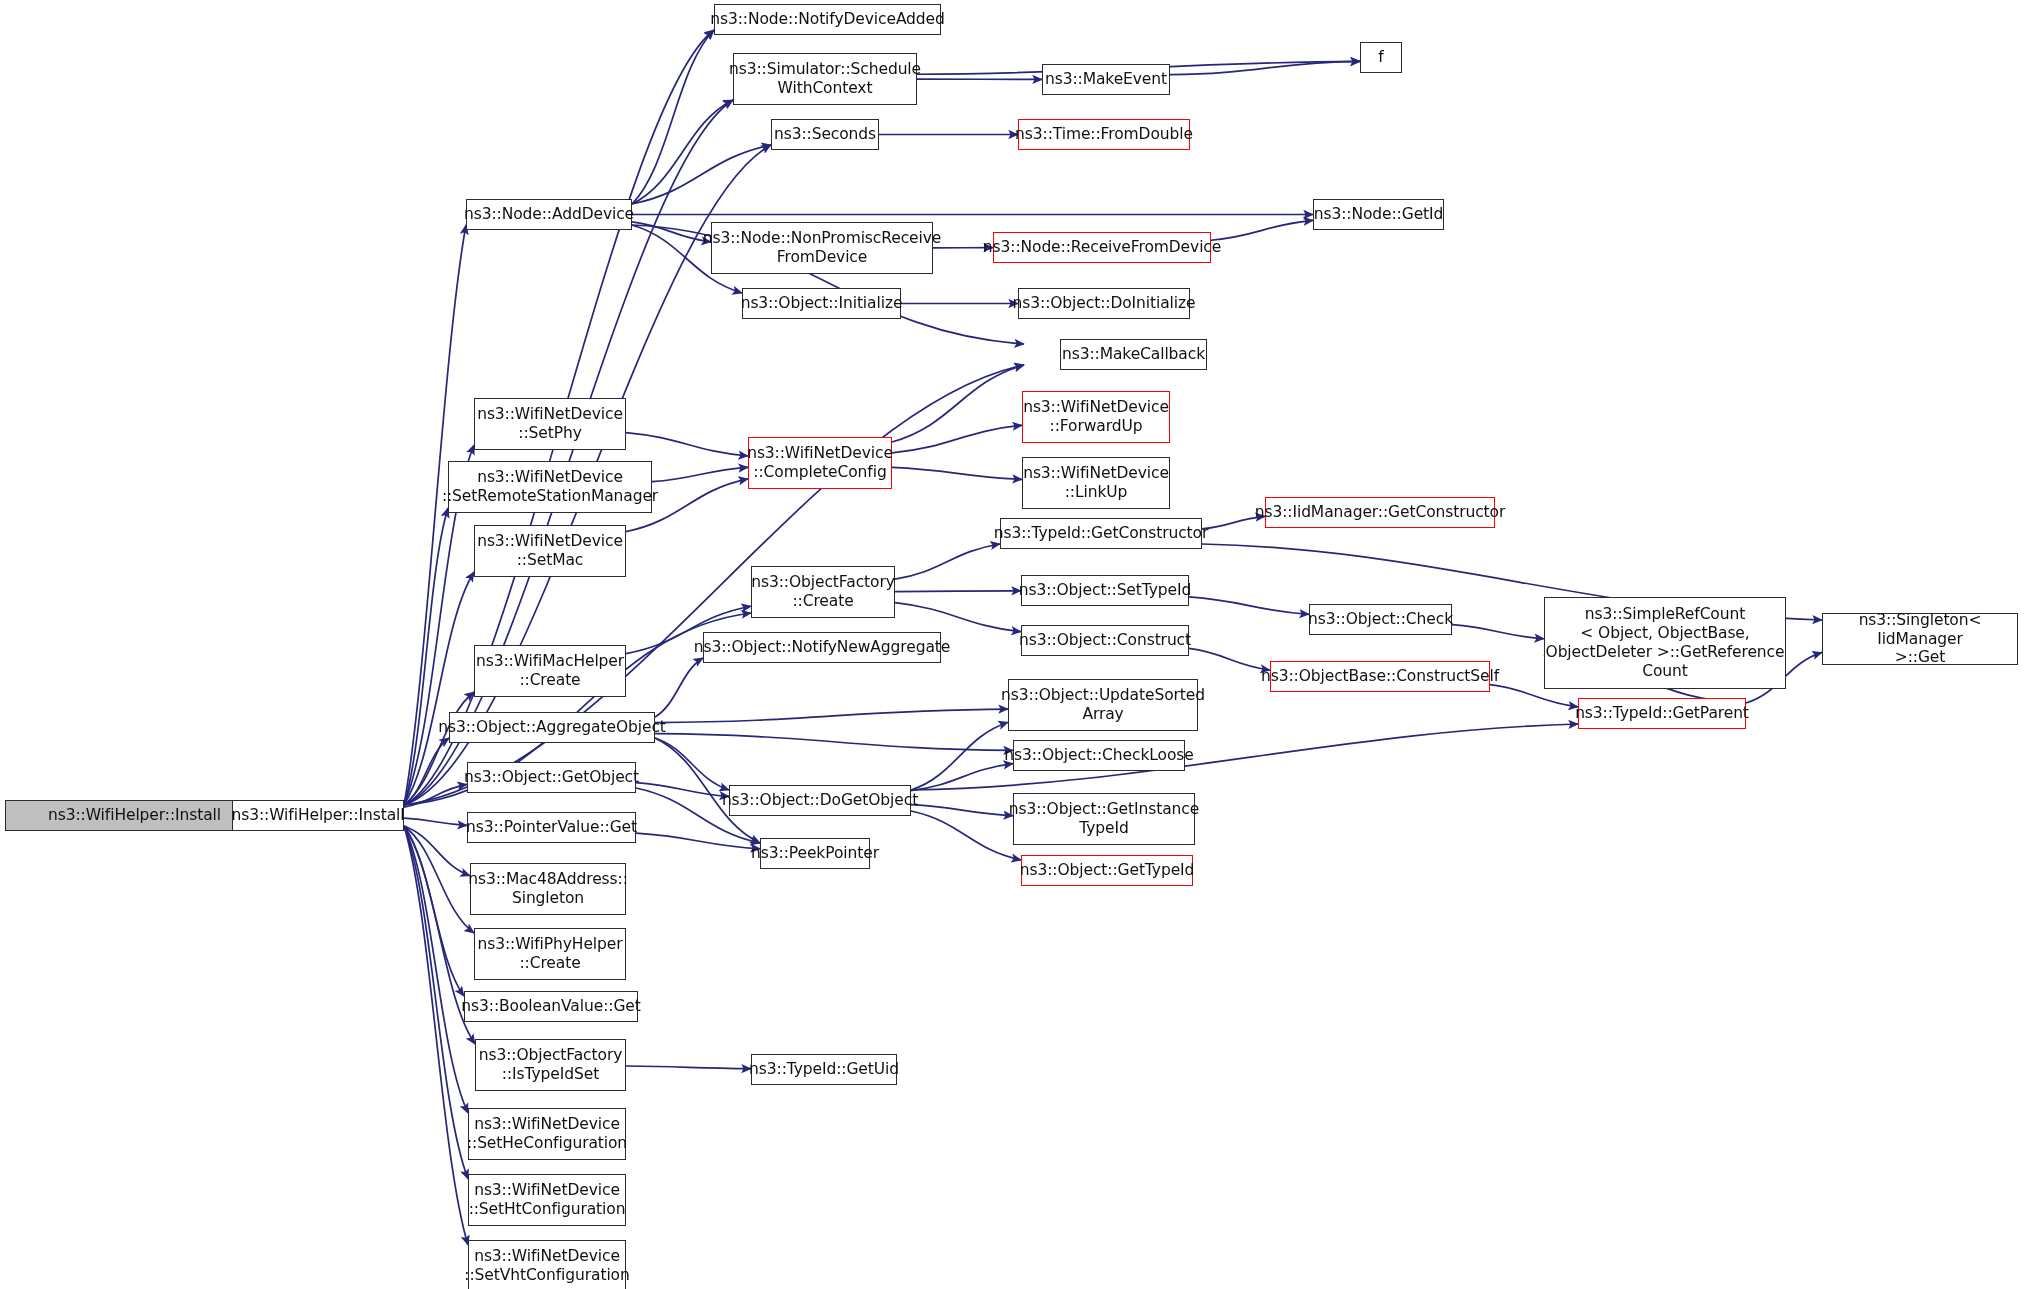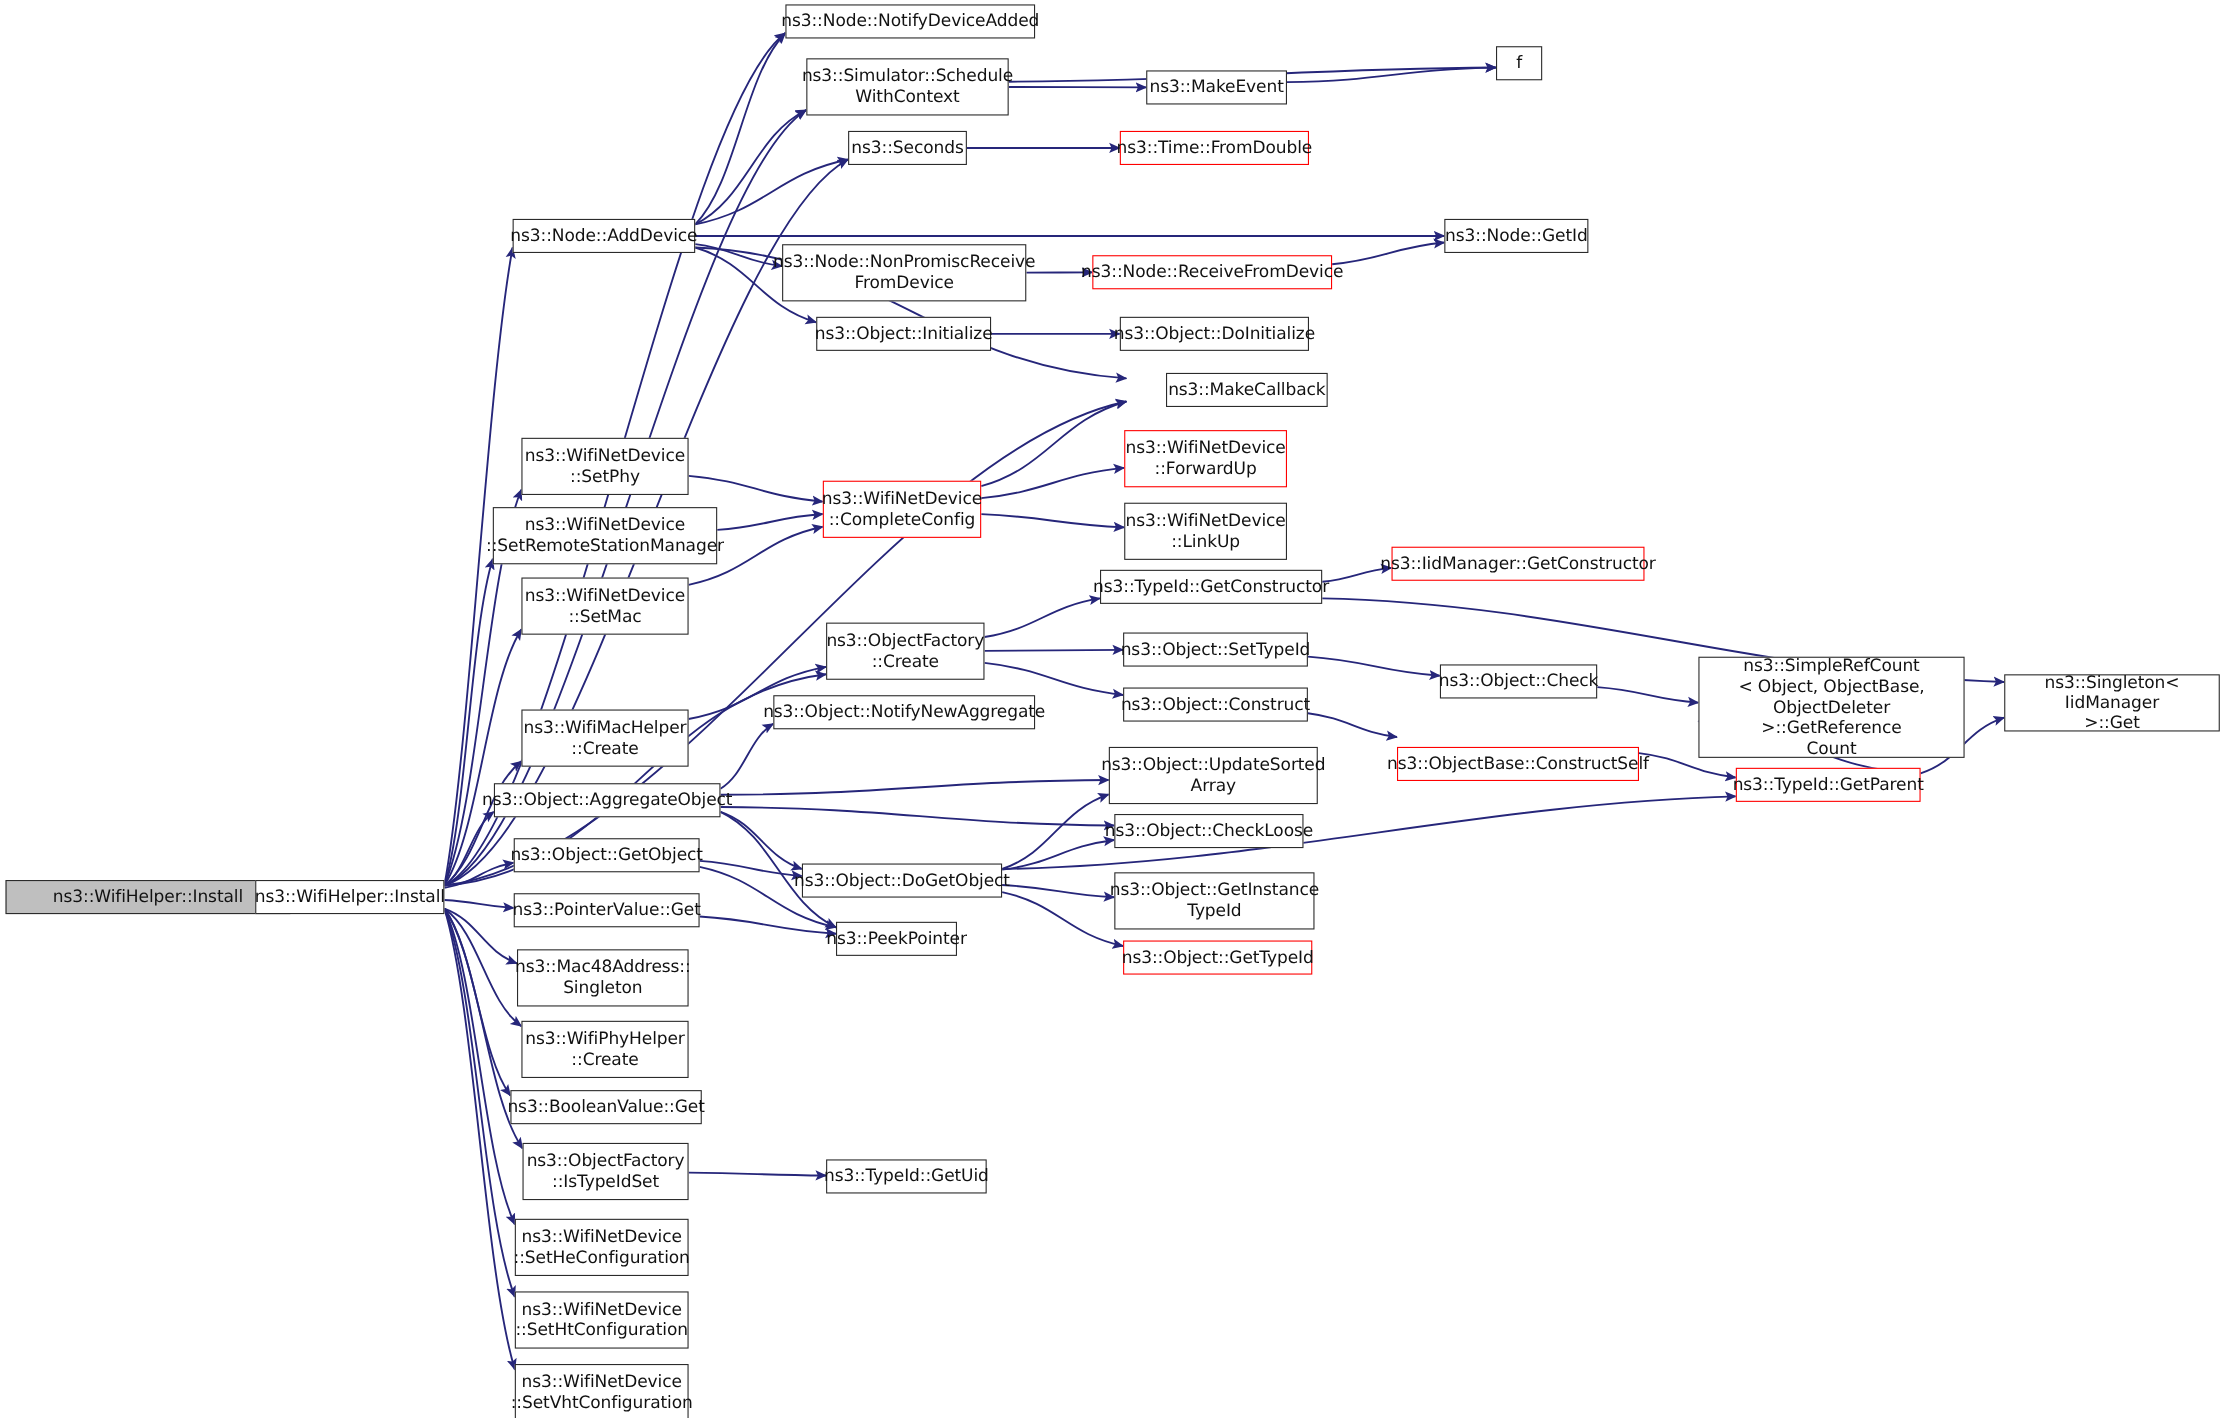--- a/index.html
+++ b/index.html
@@ -29,21 +29,21 @@
     align-items: center;
     justify-content: center;
     text-align: center;
     background: #ffffff;
     border: 1px solid #2b2b2b;
     color: #111111;
     font-size: 15.5px;
     line-height: 1.22;
     letter-spacing: -0.1px;
     white-space: pre-line;
-    padding: 1px 10px;
+    padding: 1px 0;
     z-index: 5;
   }
   .node.red {
     border: 1.6px solid #ff0000;
   }
   .node.root {
     background: #bfbfbf;
     border: 1.6px solid #2b2b2b;
   }
   .node.thick {
@@ -166,21 +166,21 @@
 ::Create</div>
       <div class="node" style="left: 1021px; top: 575px; width: 168px; height: 31px;">ns3::Object::SetTypeId</div>
       <div class="node thick" style="left: 1309px; top: 604px; width: 143px; height: 31px;">ns3::Object::Check</div>
       <div class="node thick" style="left: 1544px; top: 597px; width: 242px; height: 92px;">ns3::SimpleRefCount
 &lt; Object, ObjectBase,
   ObjectDeleter &gt;::GetReference
 Count</div>
       <div class="node thick" style="left: 1822px; top: 613px; width: 196px; height: 52px;">ns3::Singleton&lt; IidManager
 &gt;::Get</div>
       <div class="node" style="left: 1021px; top: 625px; width: 168px; height: 31px;">ns3::Object::Construct</div>
-      <div class="node red" style="left: 1270px; top: 661px; width: 220px; height: 31px; margin-top: 18px;">ns3::ObjectBase::ConstructSelf</div>
+      <div class="node red" style="left: 1270px; top: 661px; width: 220px; height: 31px;">ns3::ObjectBase::ConstructSelf</div>
       <div class="node red" style="left: 1578px; top: 698px; width: 168px; height: 31px;">ns3::TypeId::GetParent</div>
       <div class="node thick" style="left: 474px; top: 645px; width: 152px; height: 52px;">ns3::WifiMacHelper
 ::Create</div>
       <div class="node" style="left: 703px; top: 632px; width: 238px; height: 31px;">ns3::Object::NotifyNewAggregate</div>
       <div class="node thick" style="left: 1008px; top: 679px; width: 190px; height: 52px;">ns3::Object::UpdateSorted
 Array</div>
       <div class="node thick" style="left: 449px; top: 712px; width: 206px; height: 31px;">ns3::Object::AggregateObject</div>
       <div class="node" style="left: 1013px; top: 740px; width: 172px; height: 31px;">ns3::Object::CheckLoose</div>
       <div class="node thick" style="left: 467px; top: 762px; width: 169px; height: 31px;">ns3::Object::GetObject</div>
       <div class="node thick" style="left: 729px; top: 785px; width: 182px; height: 31px;">ns3::Object::DoGetObject</div>

